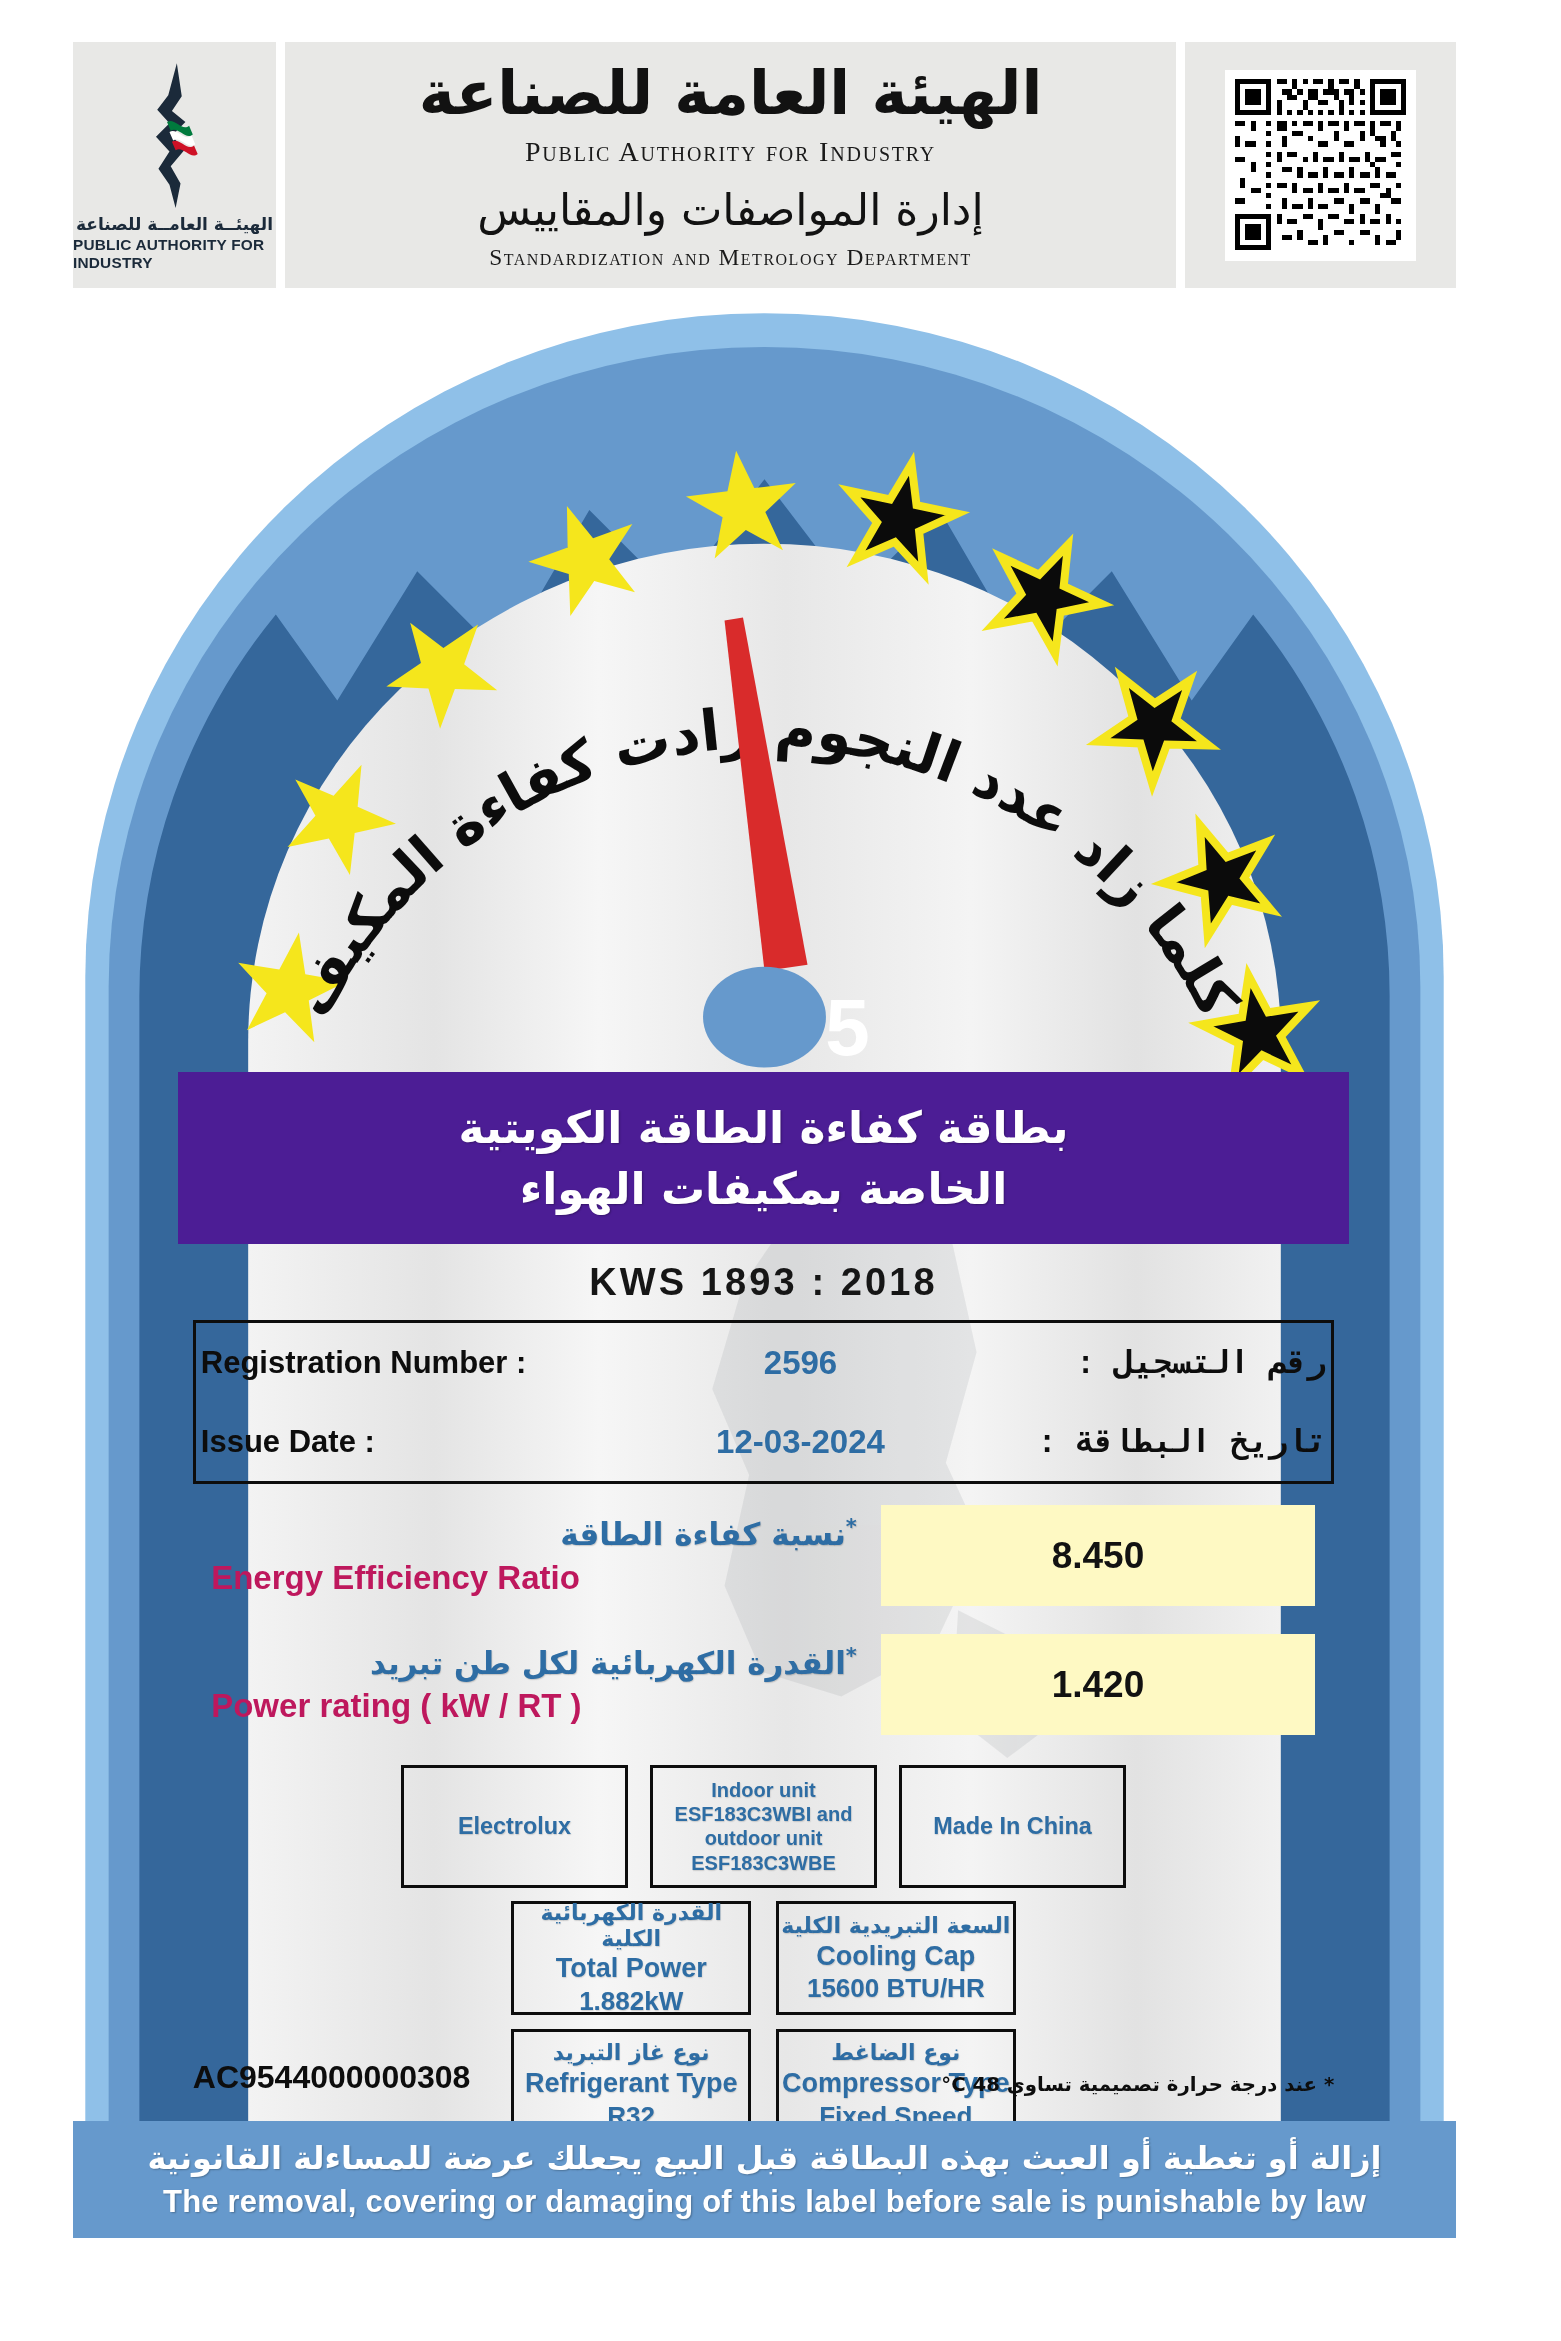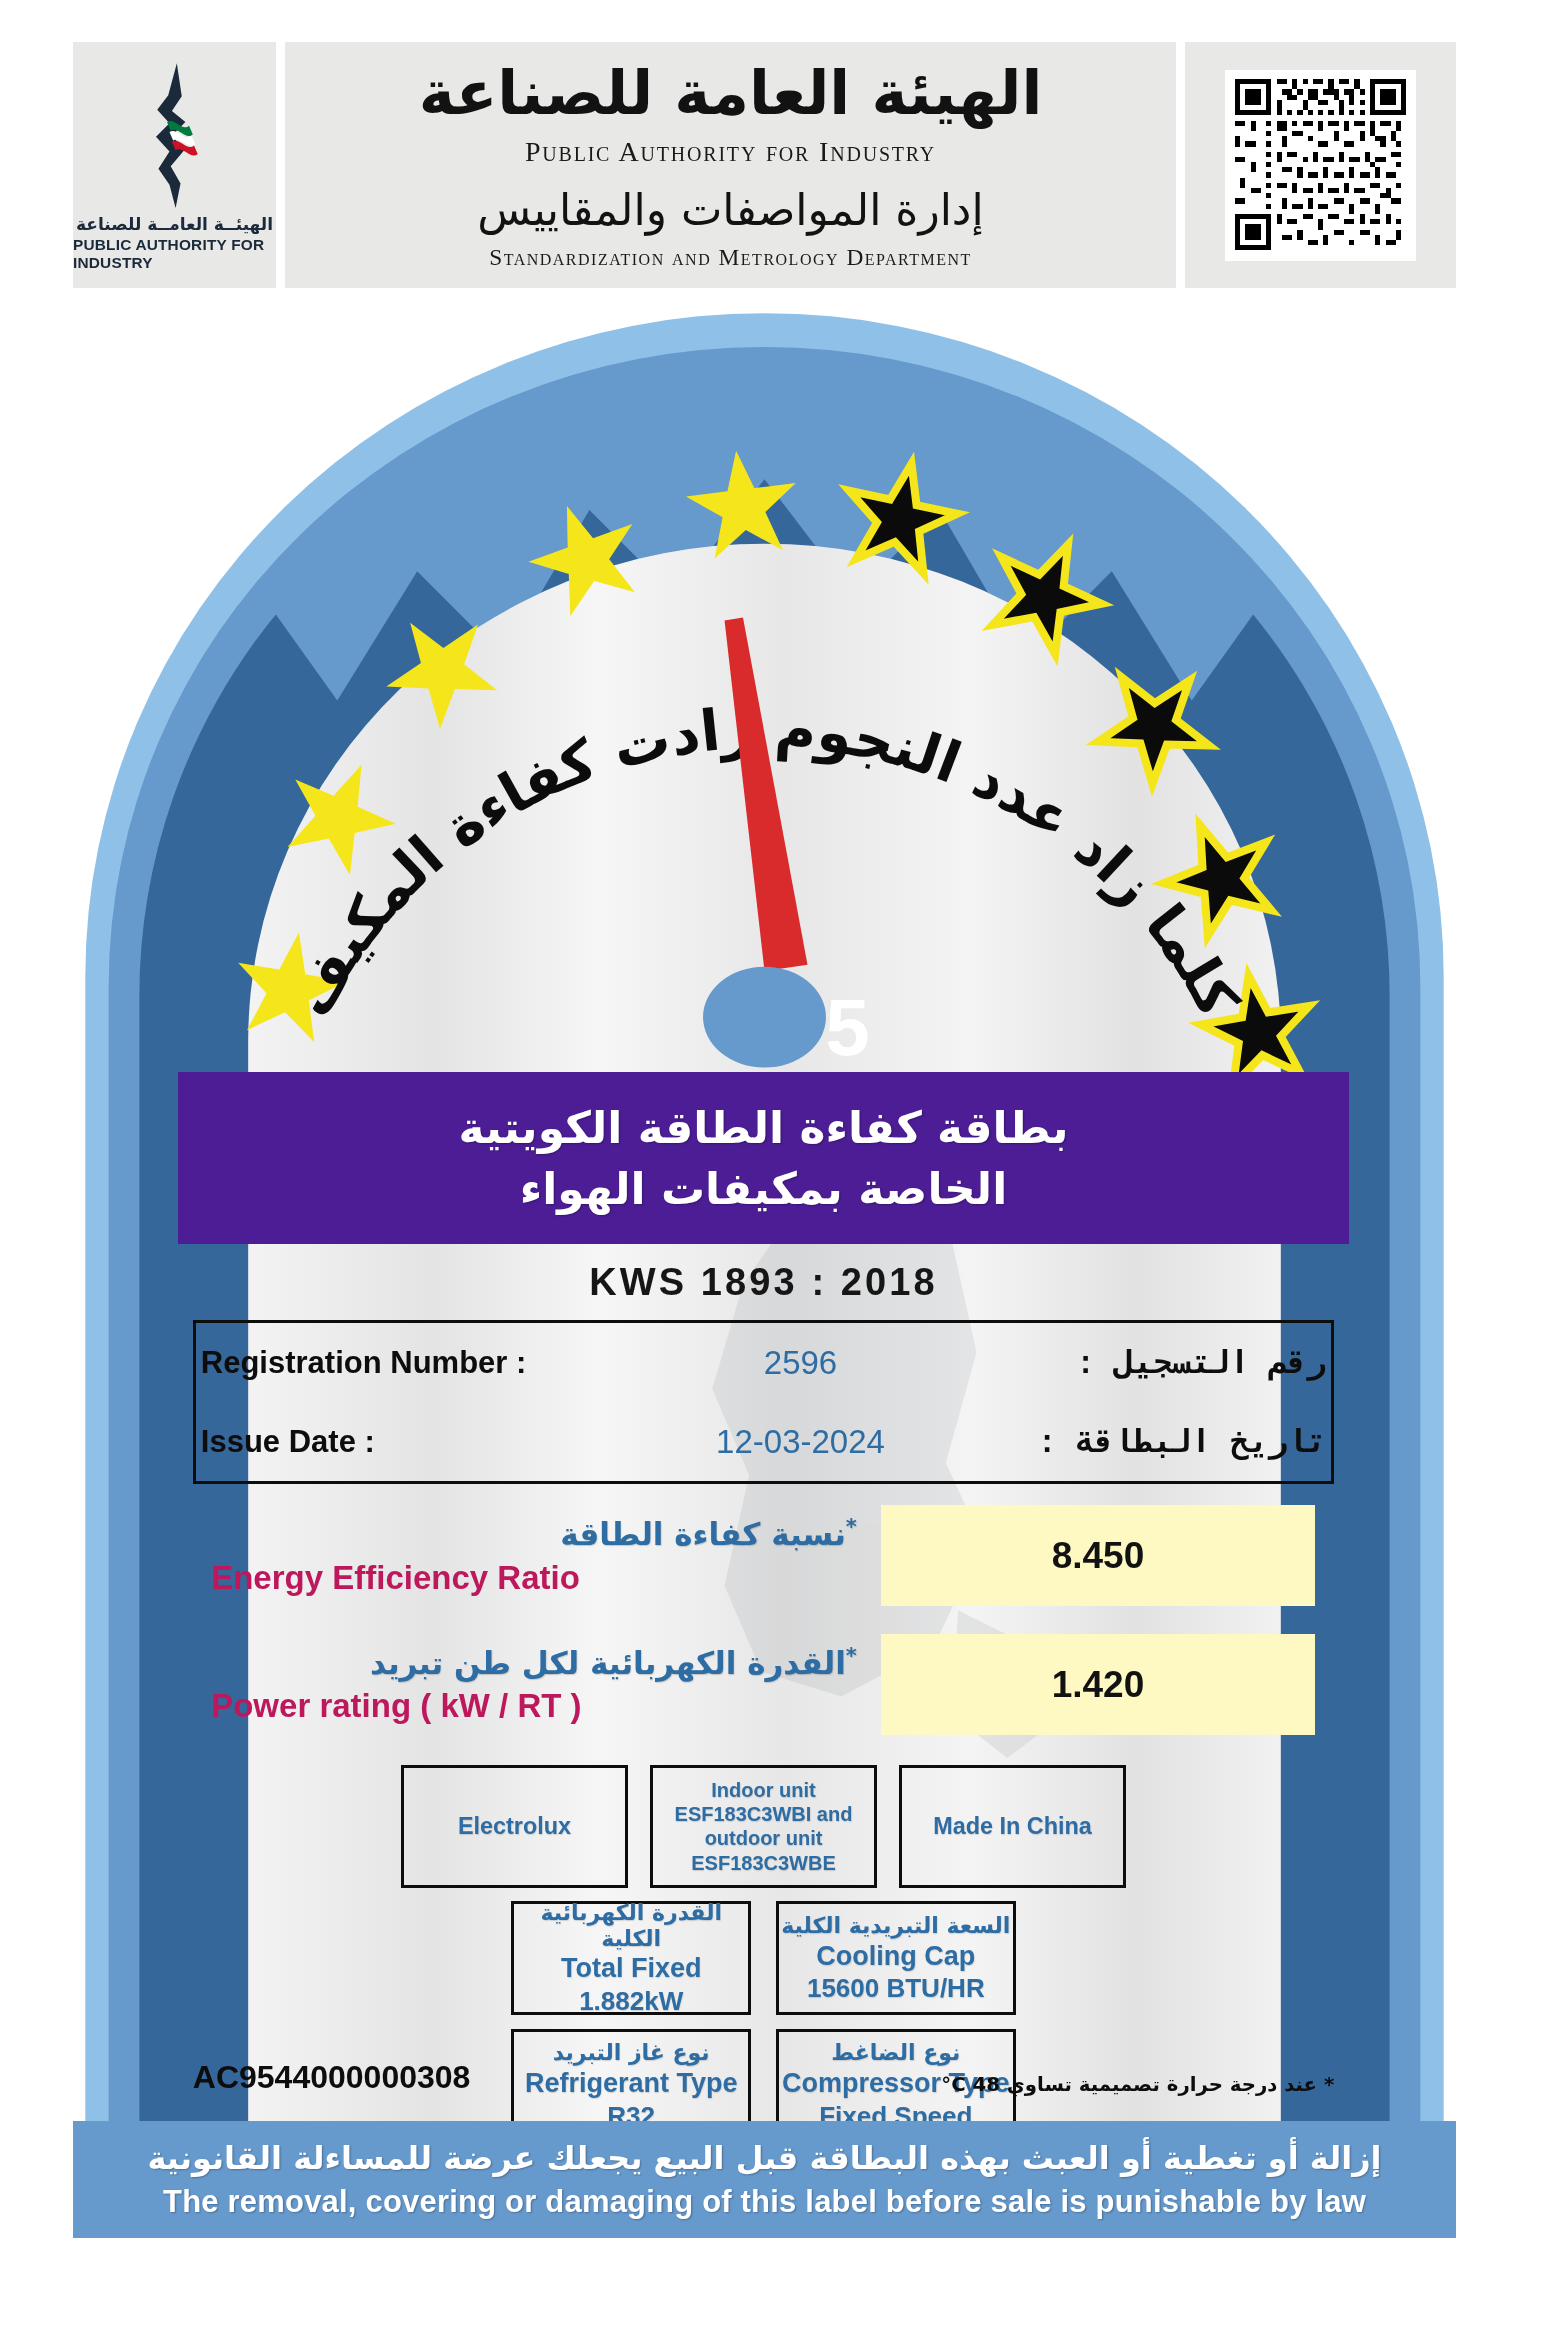--- a/index.html
+++ b/index.html
@@ -129,21 +129,21 @@
     height:79px;
     padding:0 5px;
   }
   .reg-en {
     font-family:"Liberation Sans", sans-serif;
     font-size:31px; font-weight:700; color:#0d0d0d;
     flex:0 0 394px; text-align:left;
   }
   .reg-val {
     font-family:"Liberation Sans", sans-serif;
-    font-size:33px; font-weight:400; color:#2E6DA4;
+    font-size:33px; font-weight:700; color:#2E6DA4;
     flex:1; text-align:center;
   }
   .reg-ar {
     font-family:Liberation Mono, monospace;
     font-size:32px; font-weight:700; color:#0d0d0d;
     flex:0 0 320px; text-align:right; direction:rtl;
   }
 
   
   .metric {
@@ -587,21 +587,21 @@
 
       <div class="triple">
         <div class="tbox">Electrolux</div>
         <div class="tbox small">Indoor unit ESF183C3WBI and outdoor unit ESF183C3WBE</div>
         <div class="tbox">Made In China</div>
       </div>
 
       <div class="pair">
         <div class="pbox">
           <div class="ar">القدرة الكهربائية الكلية</div>
-          <div class="en">Total Fixed</div>
+          <div class="en">Total Power</div>
           <div class="vl">1.882kW</div>
         </div>
         <div class="pbox">
           <div class="ar">السعة التبريدية الكلية</div>
           <div class="en">Cooling Cap</div>
           <div class="vl">15600 BTU/HR</div>
         </div>
       </div>
 
       <div class="pair">

